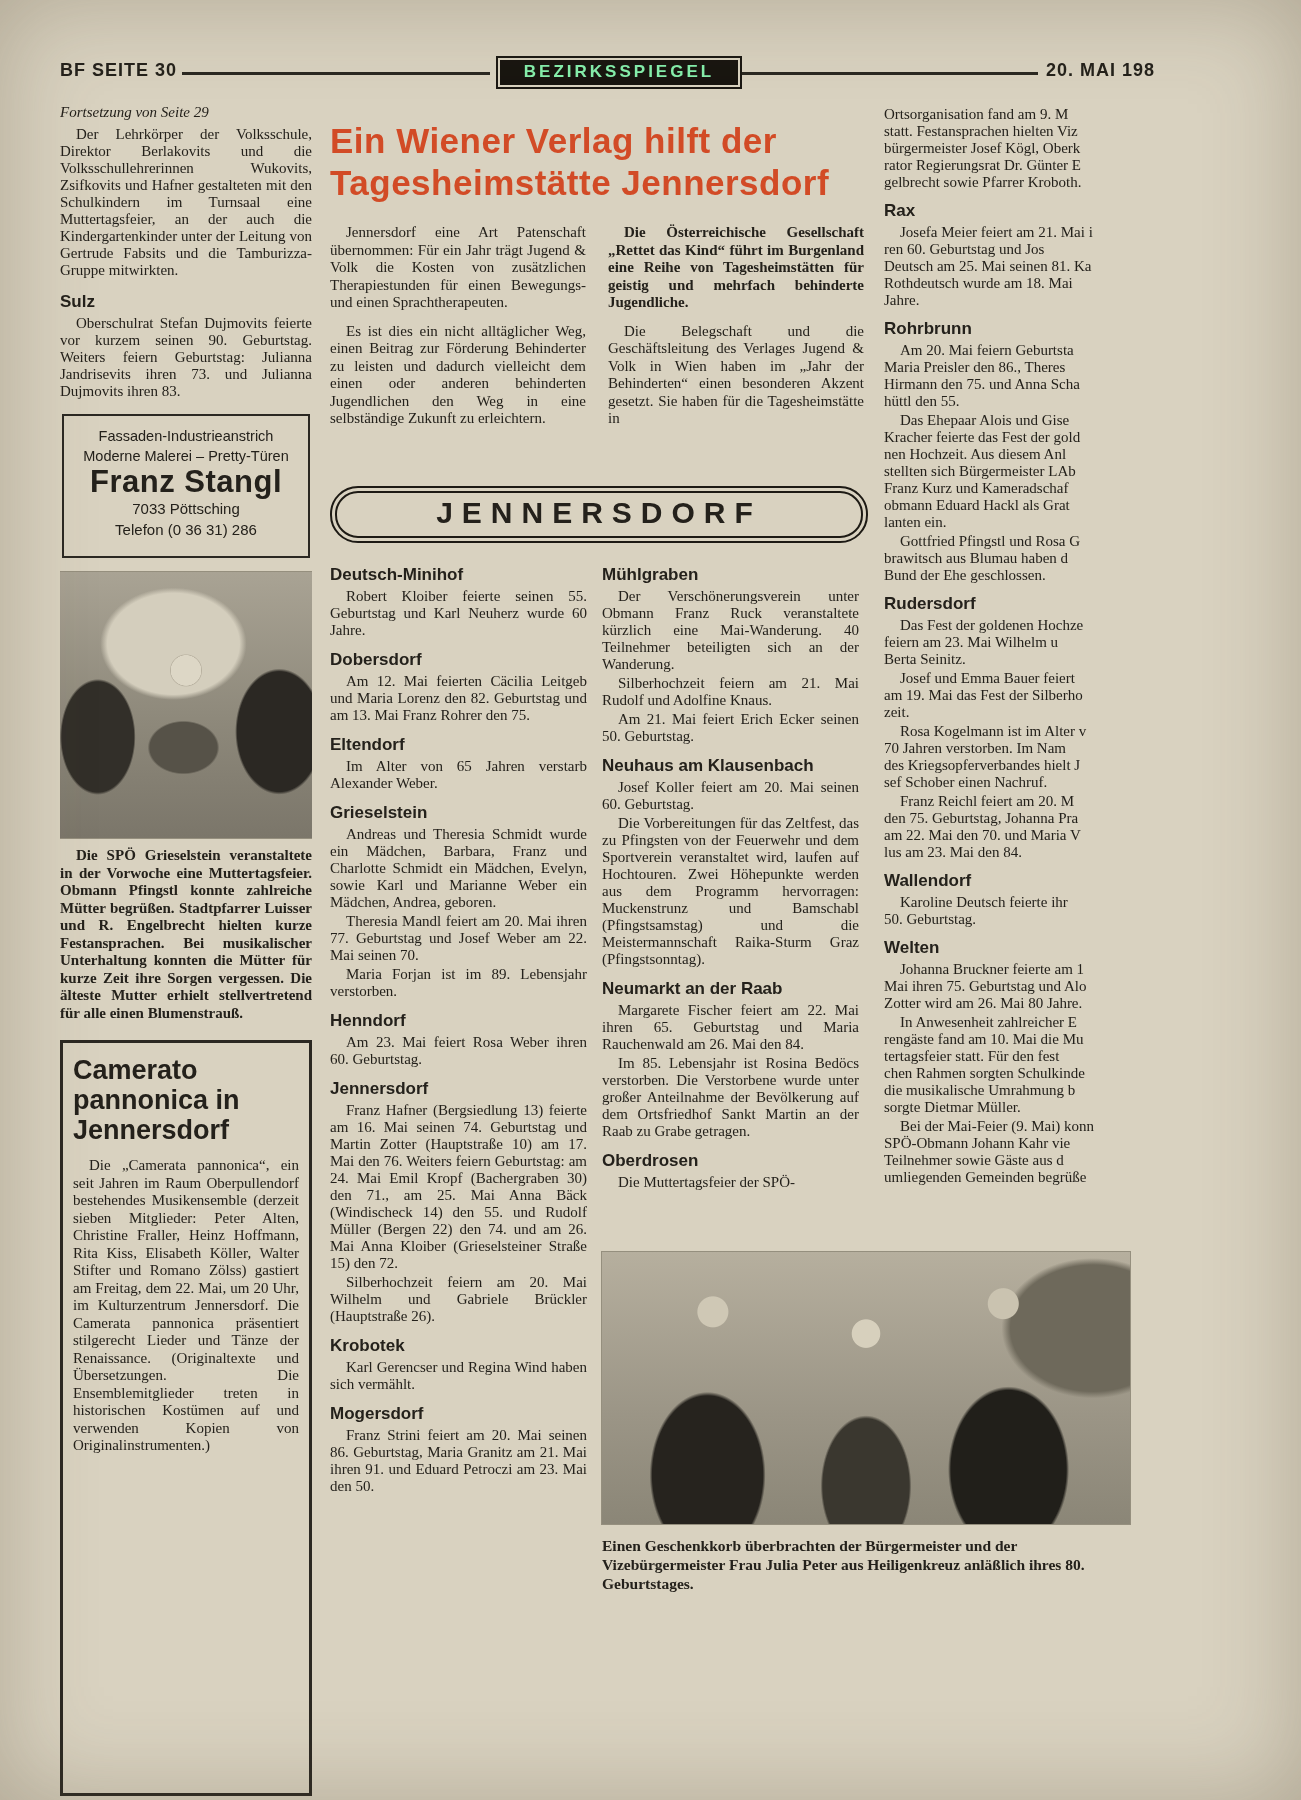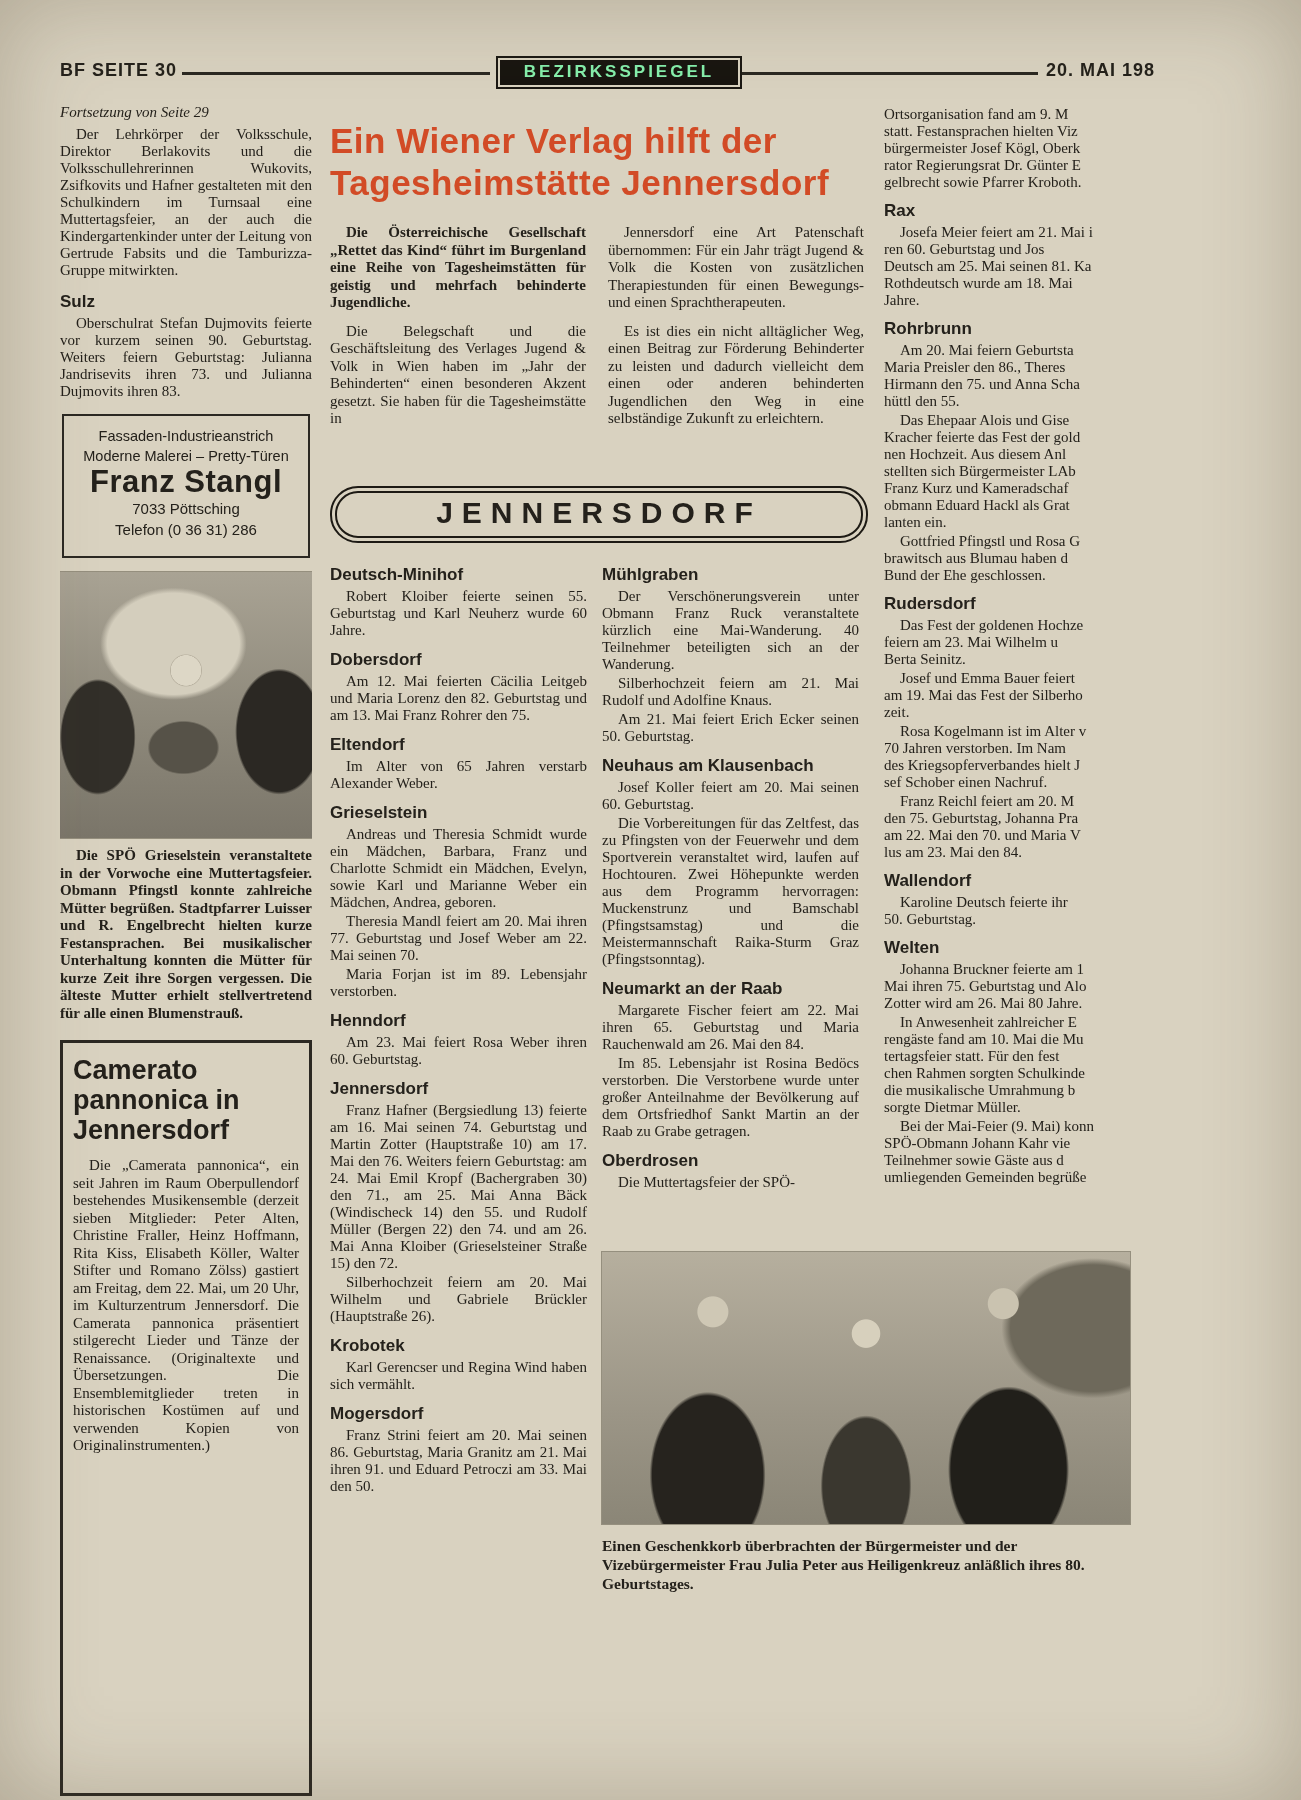--- a/index.html
+++ b/index.html
@@ -136,26 +136,26 @@
     <div class="camerato-box">
       <h2 class="box-title">Camerato pannonica in Jennersdorf</h2>
       <p>Die „Camerata pannonica“, ein seit Jahren im Raum Oberpullendorf bestehendes Musikensemble (derzeit sieben Mitglieder: Peter Alten, Christine Fraller, Heinz Hoffmann, Rita Kiss, Elisabeth Köller, Walter Stifter und Romano Zölss) gastiert am Freitag, dem 22. Mai, um 20 Uhr, im Kulturzentrum Jennersdorf. Die Camerata pannonica präsentiert stilgerecht Lieder und Tänze der Renaissance. (Originaltexte und Übersetzungen. Die Ensemblemitglieder treten in historischen Kostümen auf und verwenden Kopien von Originalinstrumenten.)</p>
     </div>
   </section>
 
   <section class="feature">
     <h1 class="feature-headline">Ein Wiener Verlag hilft der Tagesheimstätte Jennersdorf</h1>
     <div class="feature-cols">
       <div class="fcol">
+          <p>Jennersdorf eine Art Patenschaft übernommen: Für ein Jahr trägt Jugend &amp; Volk die Kosten von zusätzlichen Therapiestunden für einen Bewegungs- und einen Sprachtherapeuten.</p>
+          <p>Es ist dies ein nicht alltäglicher Weg, einen Beitrag zur Förderung Behinderter zu leisten und dadurch vielleicht dem einen oder anderen behinderten Jugendlichen den Weg in eine selbständige Zukunft zu erleichtern.</p>
+        </div>
+      <div class="fcol">
           <p class="lead">Die Österreichische Gesellschaft „Rettet das Kind“ führt im Burgenland eine Reihe von Tagesheimstätten für geistig und mehrfach behinderte Jugendliche.</p>
           <p>Die Belegschaft und die Geschäftsleitung des Verlages Jugend &amp; Volk in Wien haben im „Jahr der Behinderten“ einen besonderen Akzent gesetzt. Sie haben für die Tagesheimstätte in</p>
-        </div>
-      <div class="fcol">
-          <p>Jennersdorf eine Art Patenschaft übernommen: Für ein Jahr trägt Jugend &amp; Volk die Kosten von zusätzlichen Therapiestunden für einen Bewegungs- und einen Sprachtherapeuten.</p>
-          <p>Es ist dies ein nicht alltäglicher Weg, einen Beitrag zur Förderung Behinderter zu leisten und dadurch vielleicht dem einen oder anderen behinderten Jugendlichen den Weg in eine selbständige Zukunft zu erleichtern.</p>
         </div>
     </div>
   </section>
 
   <div class="section-banner">
     <div class="banner-inner">JENNERSDORF</div>
   </div>
 
   <section class="col col-news1">
       <div class="sec">
@@ -184,21 +184,21 @@
         <h3>Jennersdorf</h3>
         <p>Franz Hafner (Bergsiedlung 13) feierte am 16. Mai seinen 74. Geburtstag und Martin Zotter (Hauptstraße 10) am 17. Mai den 76. Weiters feiern Geburtstag: am 24. Mai Emil Kropf (Bachergraben 30) den 71., am 25. Mai Anna Bäck (Windischeck 14) den 55. und Rudolf Müller (Bergen 22) den 74. und am 26. Mai Anna Kloiber (Grieselsteiner Straße 15) den 72.</p>
         <p>Silberhochzeit feiern am 20. Mai Wilhelm und Gabriele Brückler (Hauptstraße 26).</p>
       </div>
       <div class="sec">
         <h3>Krobotek</h3>
         <p>Karl Gerencser und Regina Wind haben sich vermählt.</p>
       </div>
       <div class="sec">
         <h3>Mogersdorf</h3>
-        <p>Franz Strini feiert am 20. Mai seinen 86. Geburtstag, Maria Granitz am 21. Mai ihren 91. und Eduard Petroczi am 33. Mai den 50.</p>
+        <p>Franz Strini feiert am 20. Mai seinen 86. Geburtstag, Maria Granitz am 21. Mai ihren 91. und Eduard Petroczi am 23. Mai den 50.</p>
       </div>
     </section>
   <section class="col col-news2">
       <div class="sec">
         <h3>Mühlgraben</h3>
         <p>Der Verschönerungsverein unter Obmann Franz Ruck veranstaltete kürzlich eine Mai-Wanderung. 40 Teilnehmer beteiligten sich an der Wanderung.</p>
         <p>Silberhochzeit feiern am 21. Mai Rudolf und Adolfine Knaus.</p>
         <p>Am 21. Mai feiert Erich Ecker seinen 50. Geburtstag.</p>
       </div>
       <div class="sec">

